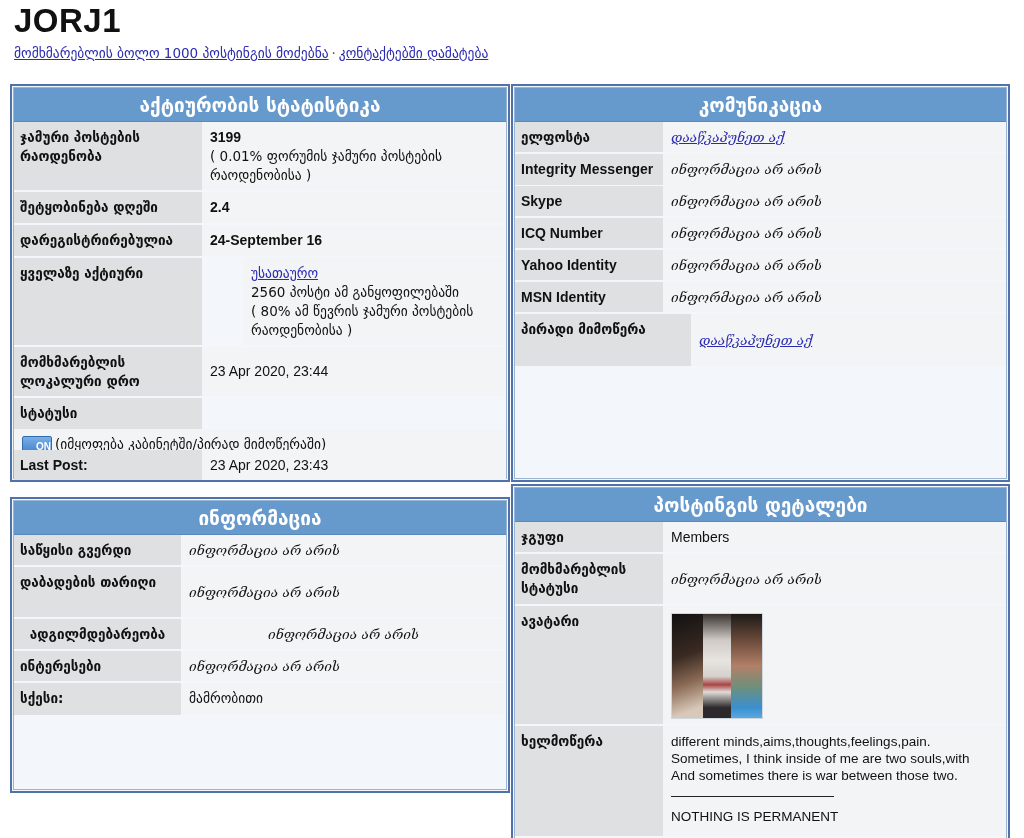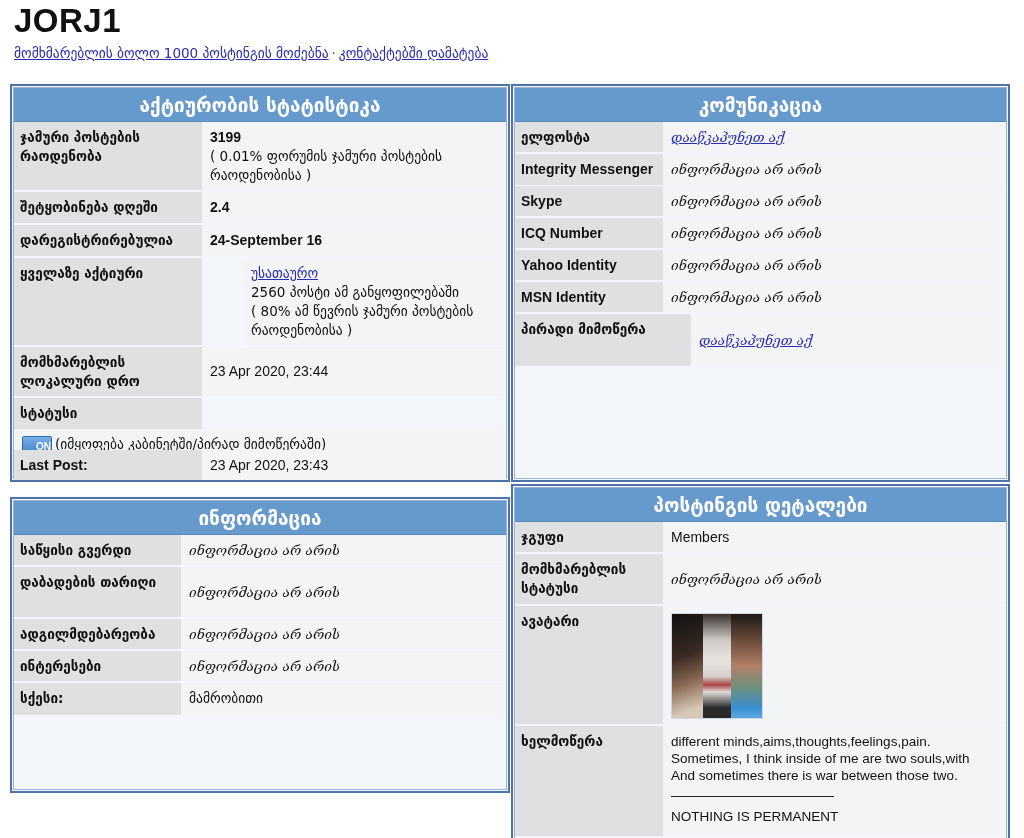--- a/index.html
+++ b/index.html
@@ -203,21 +203,21 @@
     <div class="row" style="height:32px;">
       <div class="lbl" style="width:167px;">საწყისი გვერდი</div>
       <div class="val"><span class="it">ინფორმაცია არ არის</span></div>
     </div>
     <div class="row" style="height:52px;">
       <div class="lbl" style="width:167px;">დაბადების თარიღი</div>
       <div class="val vc">
           <span class="it">ინფორმაცია არ არის</span>
         </div>
     </div>
-    <div class="row" style="height:32px;">
+    <div class="row" style="height:32px;text-align:center;">
       <div class="lbl" style="width:167px;">ადგილმდებარეობა</div>
       <div class="val"><span class="it">ინფორმაცია არ არის</span></div>
     </div>
     <div class="row" style="height:32px;">
       <div class="lbl" style="width:167px;">ინტერესები</div>
       <div class="val"><span class="it">ინფორმაცია არ არის</span></div>
     </div>
     <div class="row" style="height:32px; border-bottom:none;">
       <div class="lbl" style="width:167px;">სქესი:</div>
       <div class="val">მამრობითი</div>

